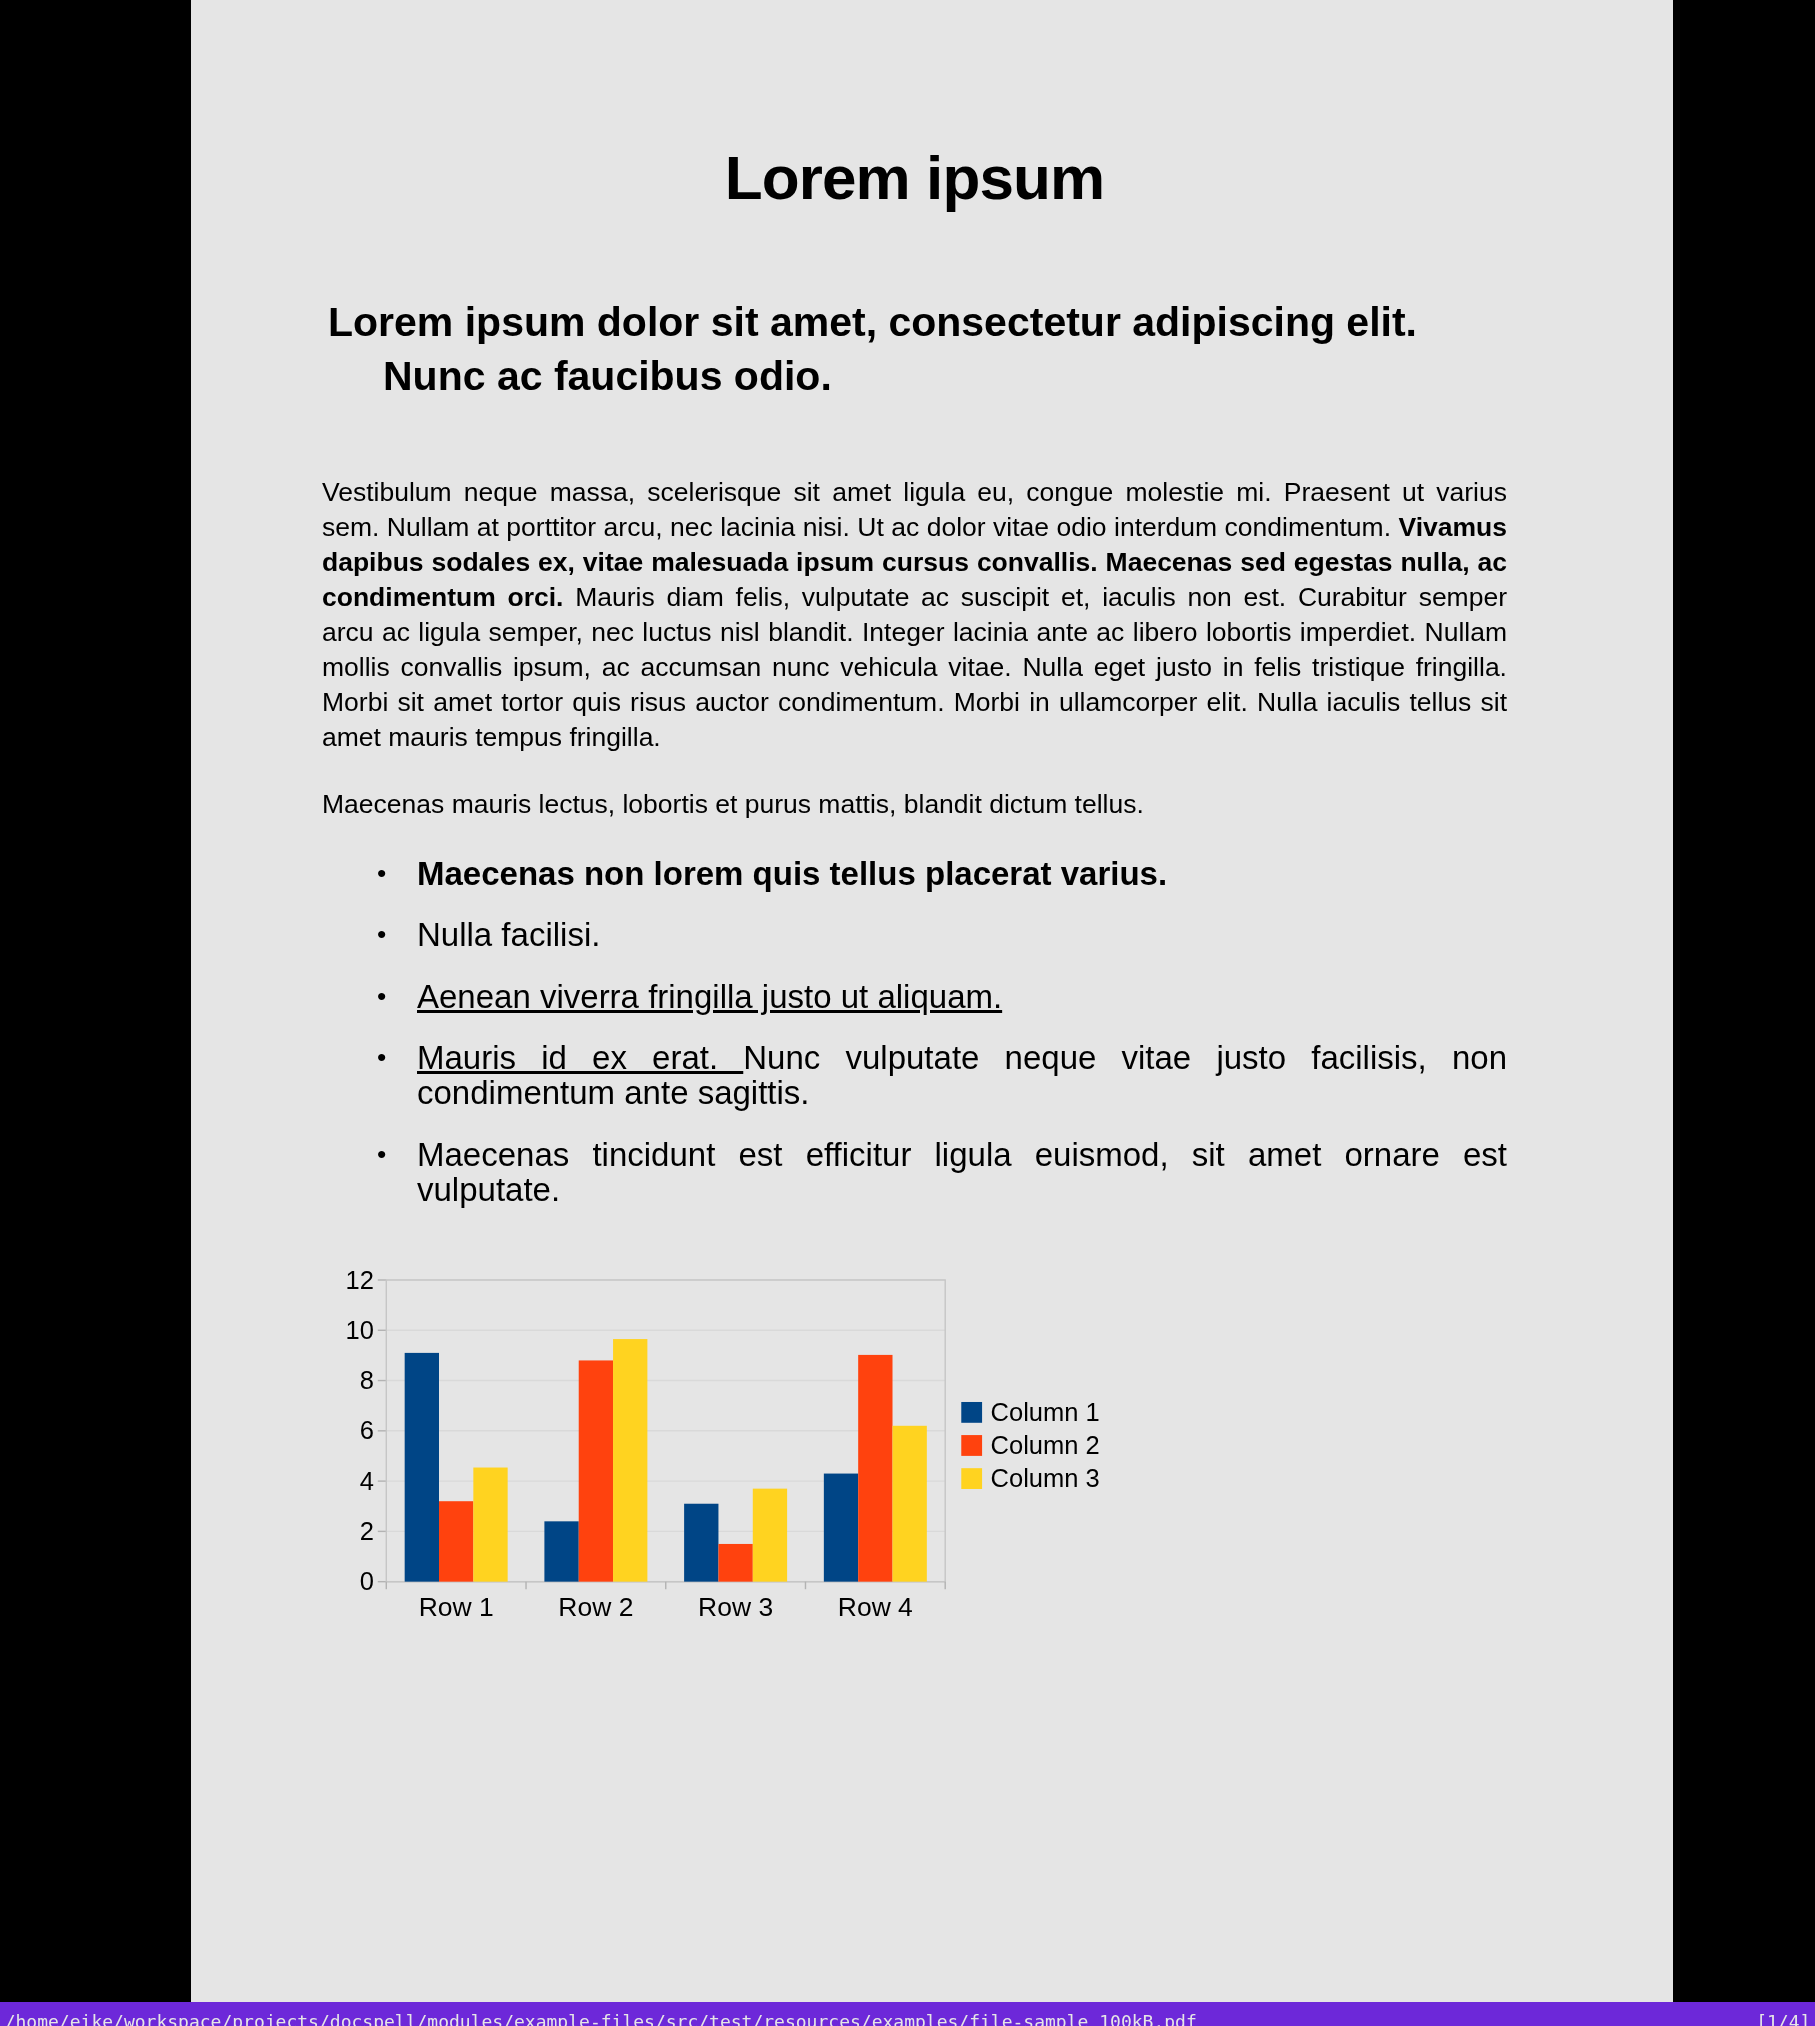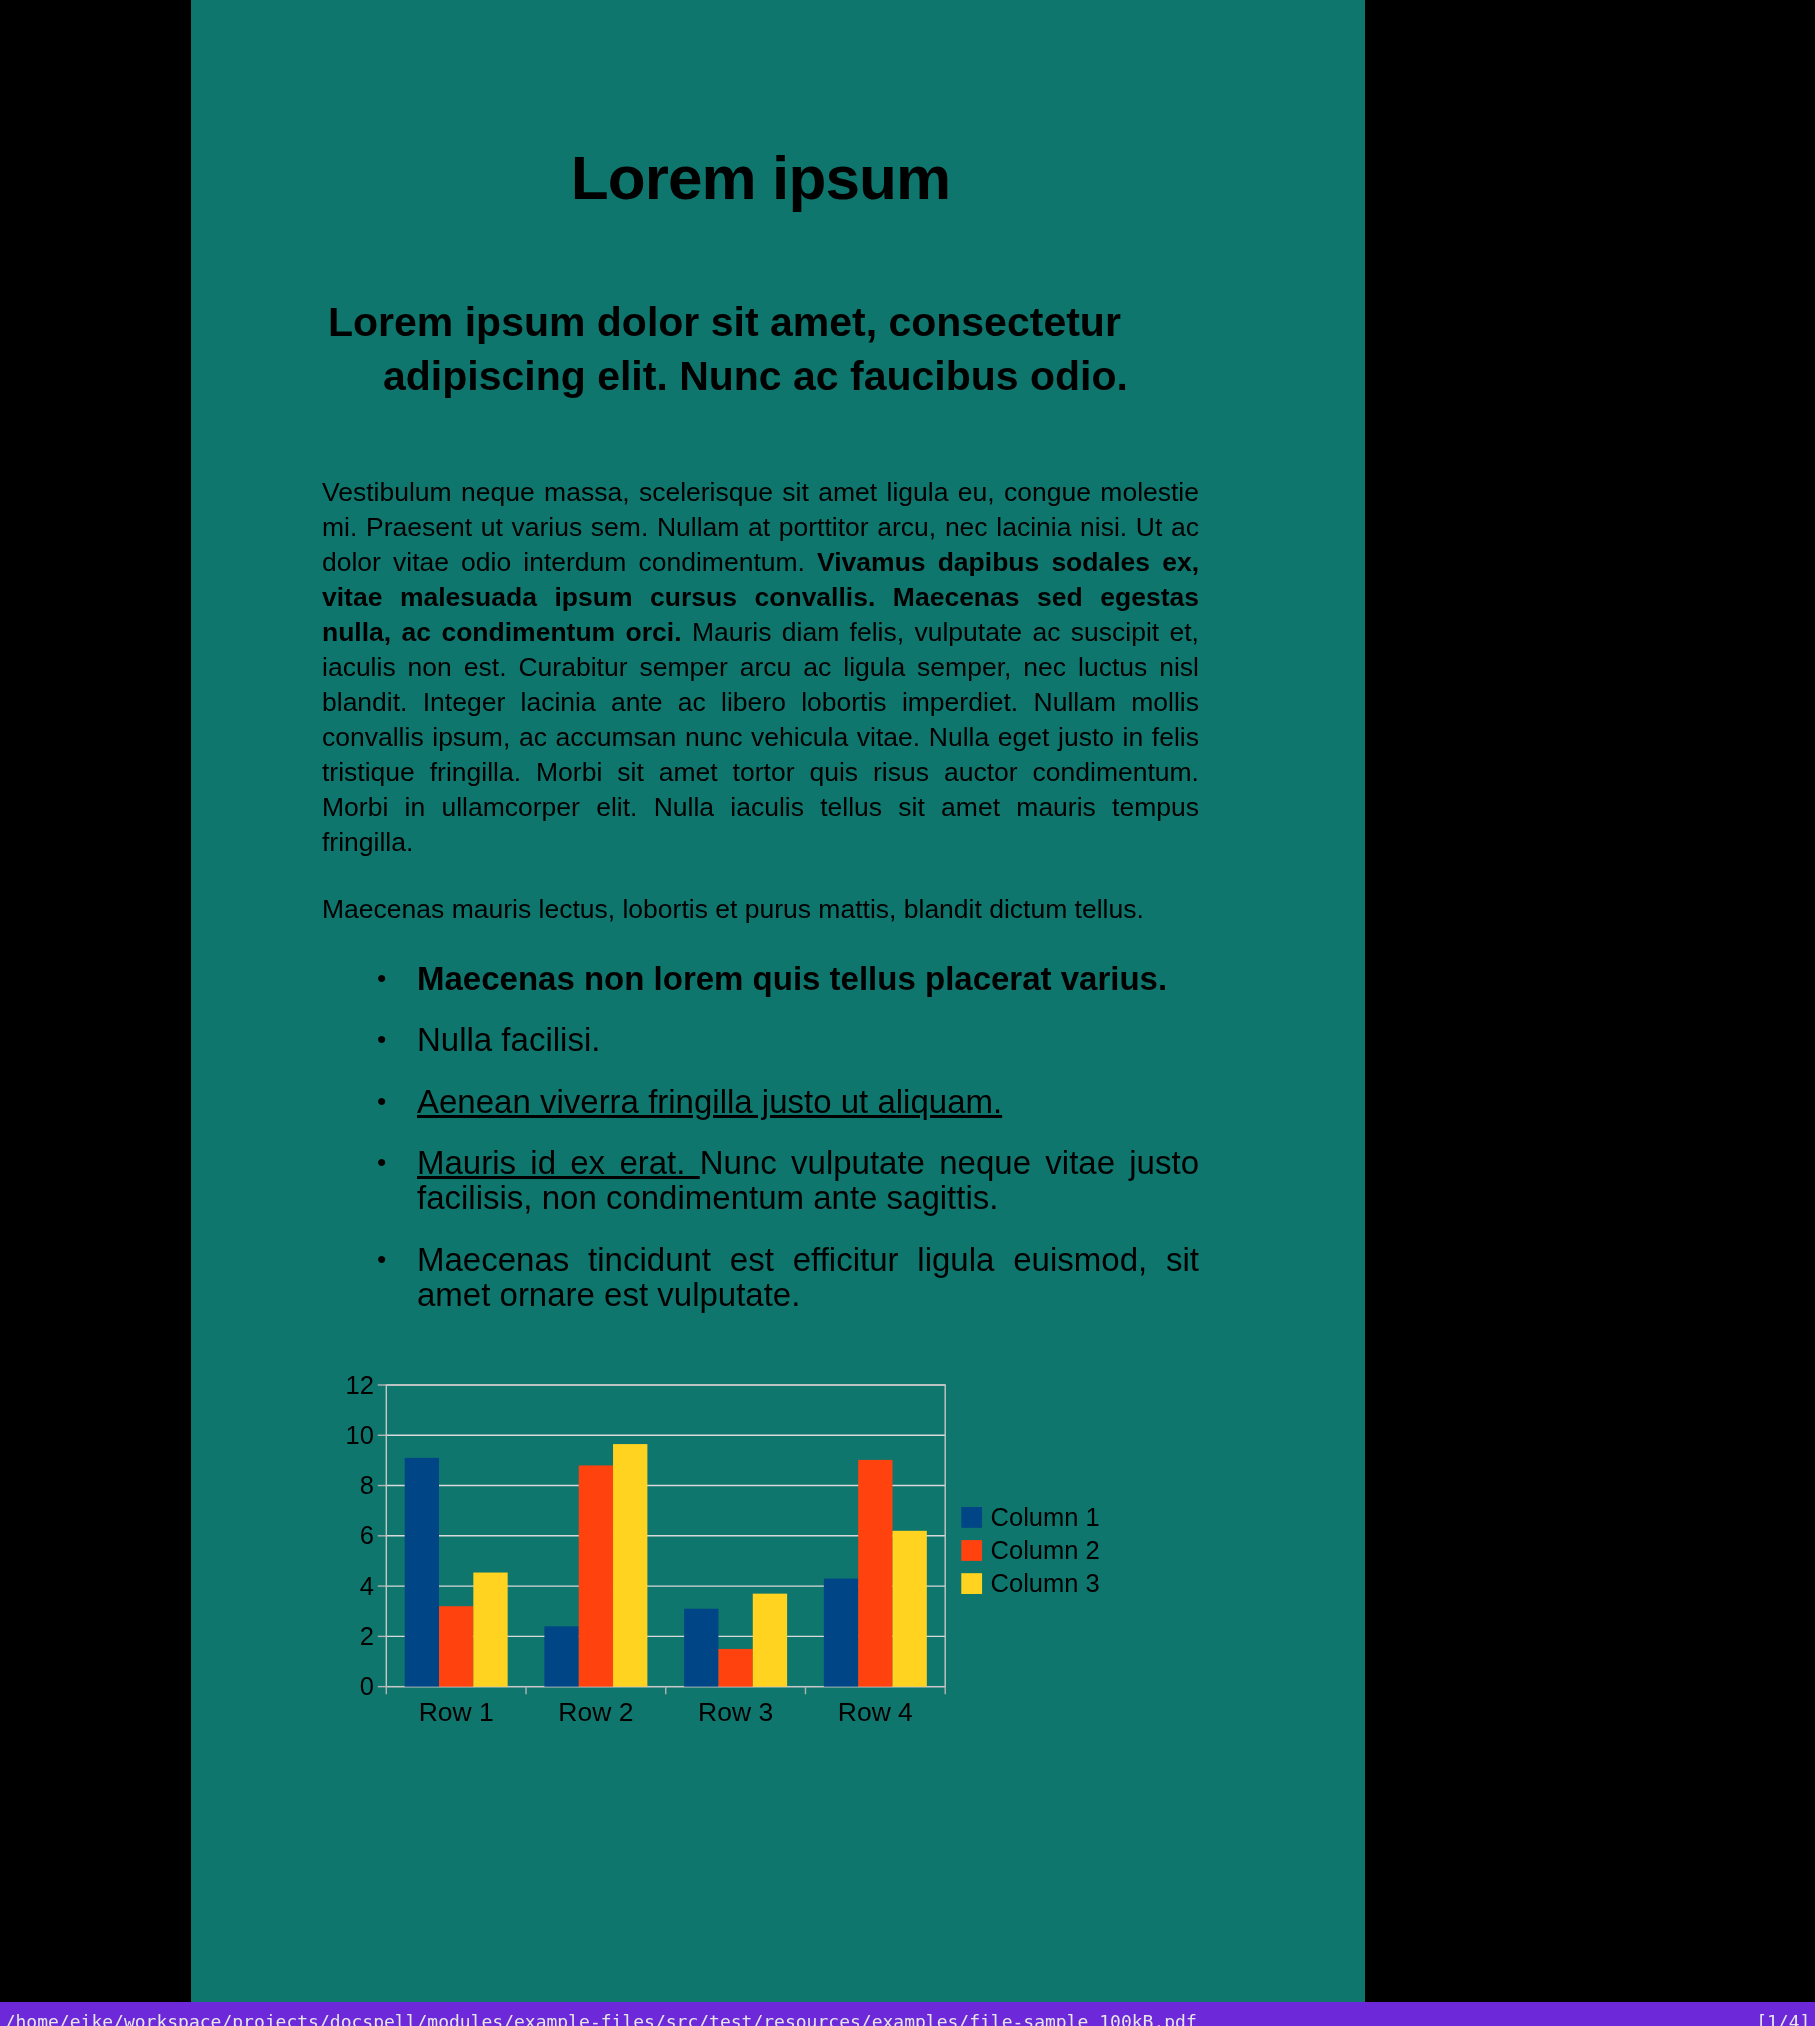--- a/index.html
+++ b/index.html
@@ -6,22 +6,22 @@
   body{
     width:1815px;height:2026px;
     background:#000;
     overflow:hidden;
     position:relative;
     font-family:"Liberation Sans", sans-serif;
   }
   .screen{position:absolute;inset:0;}
   .page{
     position:absolute;left:191px;top:0;
-    width:1174px;height:2002px;
-    background:#0f766e;
+    width:1482px;height:2002px;
+    background:#e5e5e5;
     color:#000;
   }
   .content{padding:0 166px 0 131px;}
   h1.doc-title{
     margin:0;padding:142px 0 0 0;
     text-align:center;
     font-size:62px;font-weight:700;line-height:1.15;
     letter-spacing:-0.9px;
   }
   h2.doc-heading{

